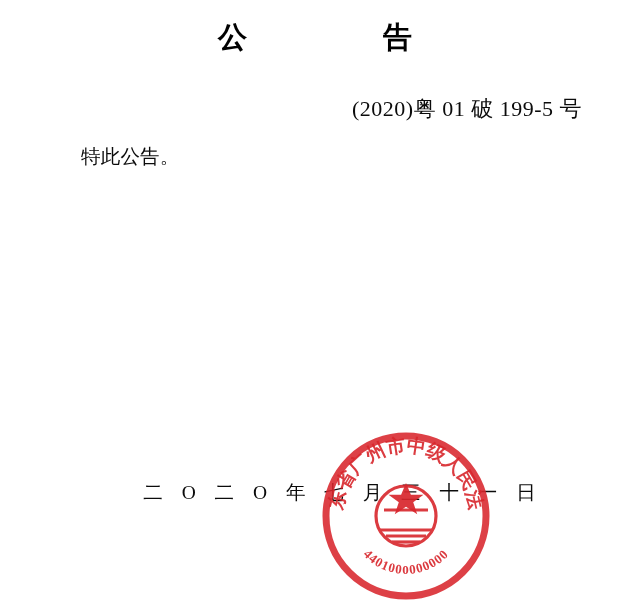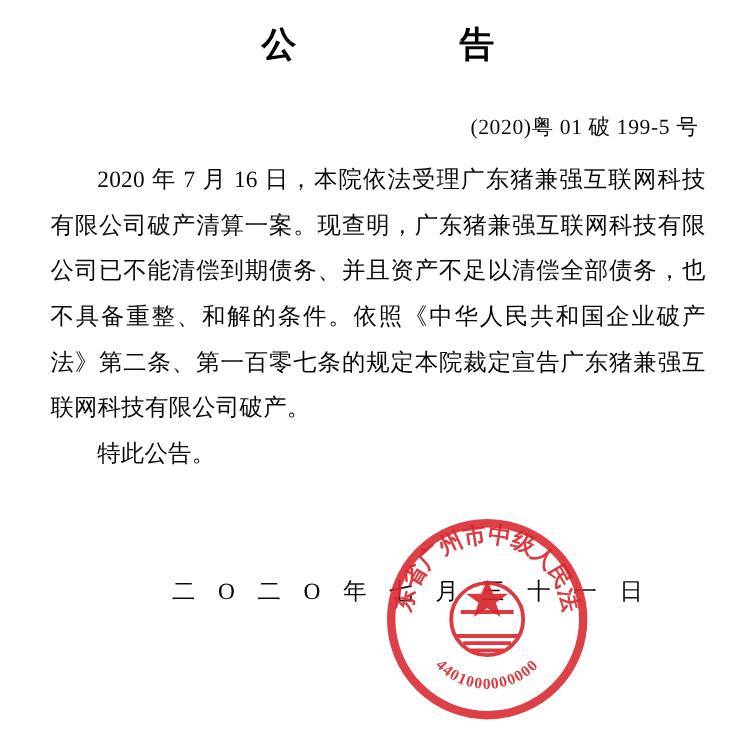--- a/index.html
+++ b/index.html
@@ -27,21 +27,21 @@
     font-size: 29px;
     font-weight: bold;
     letter-spacing: 26px;
     padding-top: 18px;
     padding-left: 26px;
     color: #000000;
     font-family: "Liberation Serif", "DejaVu Serif", serif;
   }
   .case-number {
     text-align: right;
-    font-size: 18px;
+    font-size: 22px;
     margin-top: 36px;
     padding-right: 6px;
     color: #0b0b0b;
     letter-spacing: 0.5px;
   }
   .body-text {
     font-size: 19.5px;
     line-height: 38px;
     margin-top: 14px;
     text-align: justify;
@@ -114,21 +114,20 @@
 </head>
 <body>
 
 <div class="page">
 
   <div class="doc-title">公　　告</div>
 
   <div class="case-number">(2020)粤 01 破 199-5 号</div>
 
   <div class="body-text">
-    <p class="para">2020 年 7 月 16 日，本院依法受理广东猪兼强互联网科技有限公司破产清算一案。现查明，广东猪兼强互联网科技有限公司已不能清偿到期债务、并且资产不足以清偿全部债务，也不具备重整、和解的条件。依照《中华人民共和国企业破产法》第二条、第一百零七条的规定本院裁定宣告广东猪兼强互联网科技有限公司破产。</p>
     <p class="para">特此公告。</p>
   </div>
 
   <div class="date-line">二 O 二 O 年 七 月 三 十 一 日</div>
 
   <div class="seal">
     <svg width="172" height="172" viewBox="0 0 172 172" xmlns="http://www.w3.org/2000/svg">
       <defs>
         <path id="sealTopArc" d="M 22,86 A 64,64 0 0 1 150,86"></path>
         <path id="sealBottomArc" d="M 28,86 A 58,58 0 0 0 144,86"></path>

